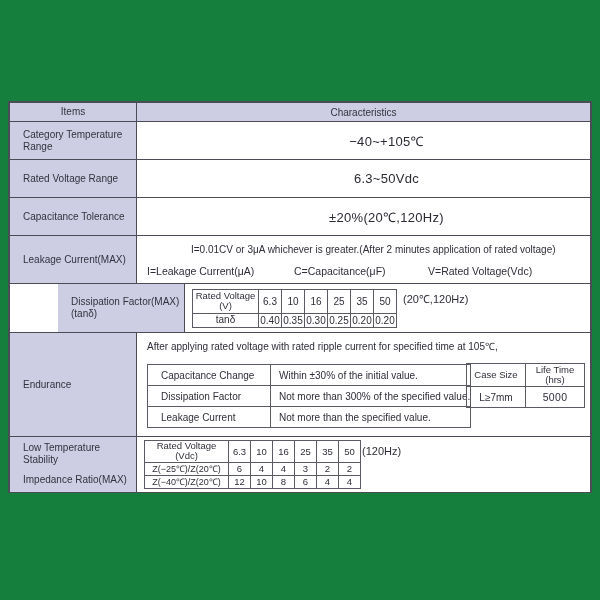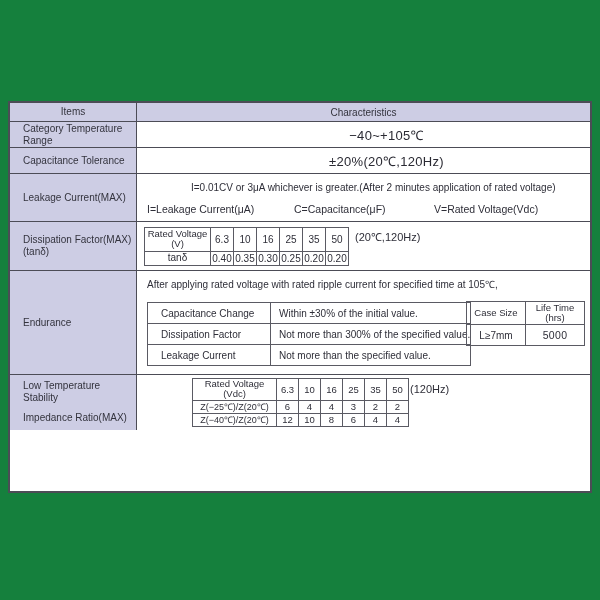--- a/index.html
+++ b/index.html
@@ -3,45 +3,45 @@
 <meta charset="utf-8">
 <style>
   * { box-sizing: border-box; margin: 0; padding: 0; }
   html, body { width: 600px; height: 600px; background: #ffffff;
     font-family: "Liberation Sans", sans-serif; color: #2e2e38; overflow: hidden; }
   .page { position: relative; width: 600px; height: 600px; background: #15803d; }
 
   .spec-table { position: absolute; left: 8px; top: 101px; width: 584px; height: 392px;
     border: 2px solid #4c4c56; background: #fff; display: flex; flex-direction: column; }
   .trow { display: flex; flex: 0 0 auto; border-bottom: 1.5px solid #4c4c56; }
-  .trow:last-child { border-bottom: none; gap: 48px; }
+  .trow:last-child { border-bottom: none; }
   .h-header { height: 19px; }
-  .h-std { height: 26px; }
+  .h-std { height: 38px; }
   .h-leak { height: 48px; }
-  .h-diss { height: 49px; }
+  .h-diss { height: 49px; padding-left: 48px; }
   .h-end { height: 104px; }
   .h-low { height: 54.5px; }
 
   .lcell { flex: 0 0 127px; width: 127px; background: #cdcde4; border-right: 1.5px solid #4c4c56;
     display: flex; flex-direction: column; justify-content: center; padding-left: 13px;
     font-size: 10px; line-height: 12px; color: #33333d; }
   .ccell { flex: 1 1 auto; position: relative; background: #fff; }
 
   .hdr-l { align-items: center; padding-left: 0; }
   .hdr-c { background: #cdcde4; display: flex; align-items: center; justify-content: center;
     font-size: 10px; color: #33333d; }
 
   .vcell { display: flex; align-items: center; justify-content: center;
     font-size: 13px; letter-spacing: 0.3px; color: #2a2a33; margin-left: 46px; }
 
   .leak-line1 { position: absolute; top: 8px; left: 10px; font-size: 10px; white-space: nowrap; padding-left: 44px; }
   .leak-terms { position: absolute; top: 29px; left: 10px; right: 0; height: 14px; font-size: 10.5px; }
   .leak-terms .t1 { position: absolute; left: 0; white-space: nowrap; }
   .leak-terms .t2 { position: absolute; left: 147px; white-space: nowrap; }
-  .leak-terms .t3 { position: absolute; left: 287px; white-space: nowrap; }
+  .leak-terms .t3 { position: absolute; left: 281px; white-space: nowrap; }
 
   table.mini { border-collapse: collapse; table-layout: fixed; }
   table.mini td { border: 1px solid #5a5a63; text-align: center; vertical-align: middle;
     padding: 0; overflow: hidden; white-space: nowrap; }
 
   .diss-c { display: flex; align-items: center; }
   .diss-table { margin-left: 7px; }
   .diss-table .r-hd td { height: 24px; }
   .diss-table .r-dt td { height: 14px; }
   .diss-table .dl { width: 66px; font-size: 9.5px; line-height: 10.5px; }
@@ -82,20 +82,24 @@
     <div class="trow h-header">
       <div class="lcell hdr-l">Items</div>
       <div class="ccell hdr-c">Characteristics</div>
     </div>
 
     <div class="trow h-std">
       <div class="lcell">Category Temperature Range</div>
       <div class="ccell vcell">−40~+105℃</div>
     </div>
 
+    <div class="trow h-std">
+      <div class="lcell">Rated Voltage Range</div>
+      <div class="ccell vcell">6.3~50Vdc</div>
+    </div>
 
     <div class="trow h-std">
       <div class="lcell">Capacitance Tolerance</div>
       <div class="ccell vcell">±20%(20℃,120Hz)</div>
     </div>
 
     <div class="trow h-leak">
       <div class="lcell">Leakage Current(MAX)</div>
       <div class="ccell">
         <div class="leak-line1">I=0.01CV or 3μA whichever is greater.(After 2 minutes application of rated voltage)</div>

